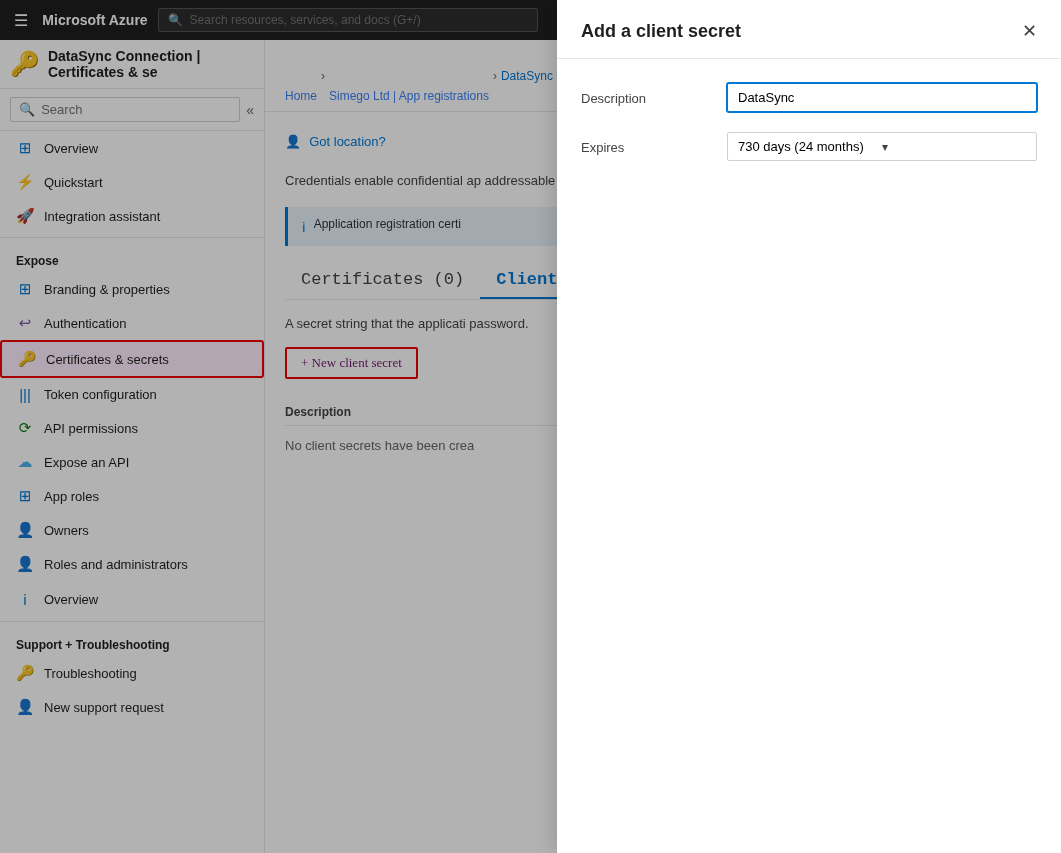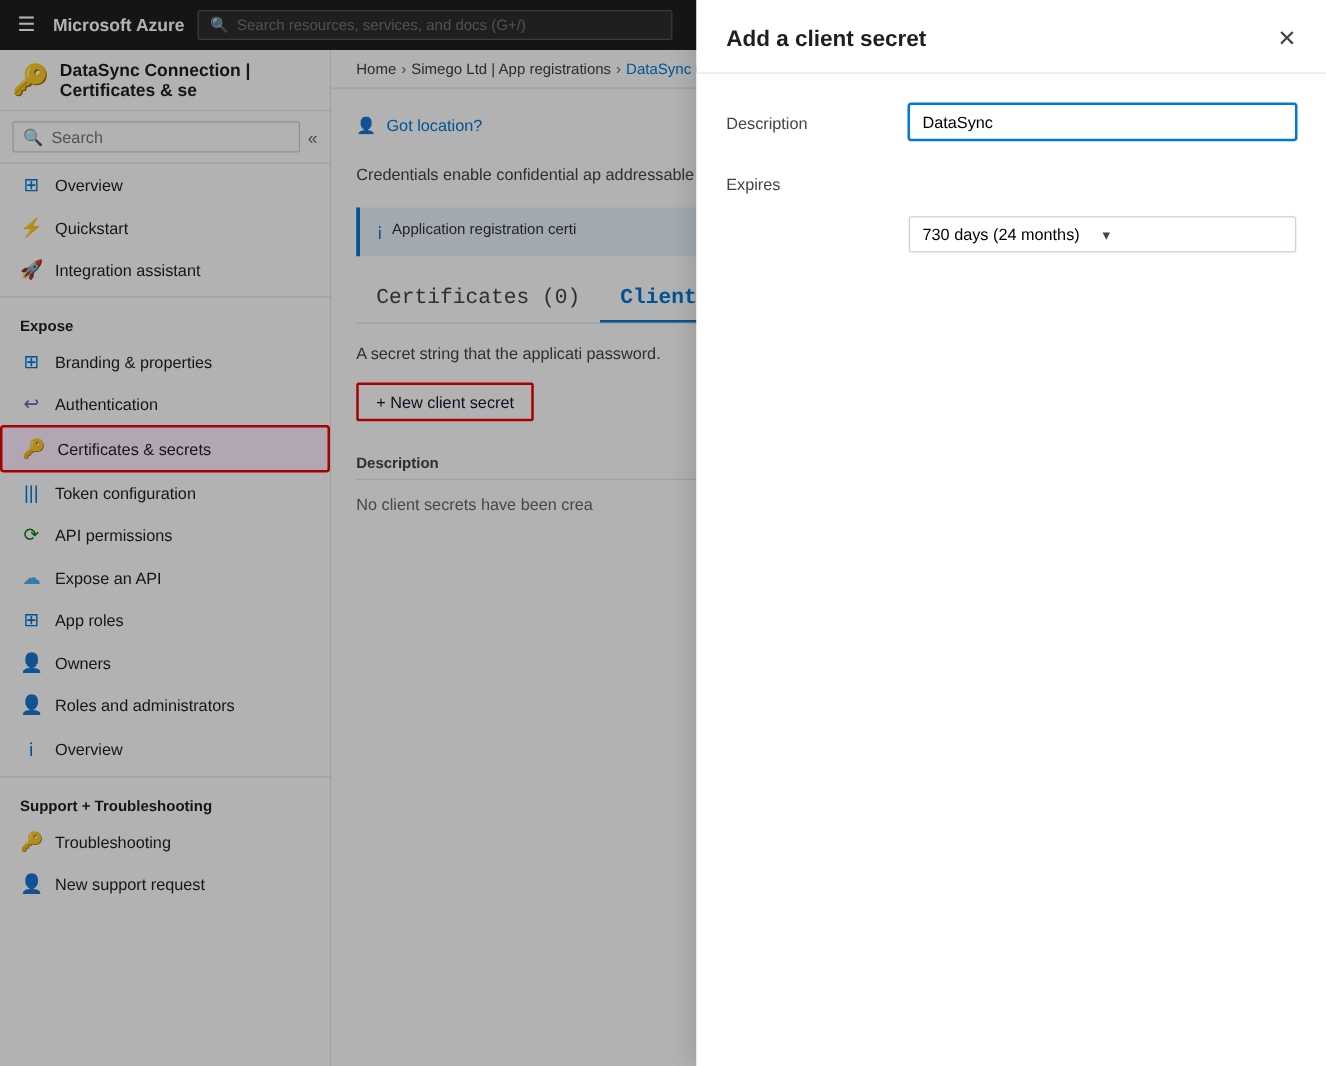--- a/index.html
+++ b/index.html
@@ -64,21 +64,21 @@
     .section-header { padding: 12px 16px 4px; font-size: 12px; font-weight: 600; color: #201f1e; }
     .divider { height: 1px; background: #e5e5e5; margin: 4px 0; }
 
     
     .main-content { flex: 1; background: #fff; overflow: hidden; display: flex; flex-direction: column; }
 
     .breadcrumb {
       display: flex; align-items: center; padding: 8px 20px; gap: 4px;
       font-size: 12px; background: #fff; border-bottom: 1px solid #e5e5e5;
     }
-    .breadcrumb a { color: #404040; text-decoration: none; cursor: pointer; }
+    .breadcrumb a { color: #3b82f6; text-decoration: none; cursor: pointer; margin-top: 41px; }
     .breadcrumb-sep { color: #666; }
     .breadcrumb-current { color: #0078d4; }
 
     .content-area { padding: 16px 20px; overflow-y: auto; flex: 1; }
 
     .feedback-bar {
       display: flex; align-items: center; gap: 8px; margin-bottom: 16px;
       padding: 6px 0; font-size: 13px; color: #0078d4; cursor: pointer;
     }
 
@@ -97,22 +97,23 @@
       border-bottom: 2px solid transparent;
       font-family: Liberation Mono, monospace;
     }
     .tab.active { color: #0078d4; border-bottom-color: #0078d4; font-weight: 600; }
 
     .secret-desc { font-size: 13px; color: #444; margin-bottom: 16px; }
 
     .new-secret-btn {
       display: inline-flex; align-items: center; gap: 6px;
       border: 2px solid #e00; border-radius: 2px; padding: 6px 14px;
-      font-size: 13px; cursor: pointer; color: #0f172a; background: #fff;
+      font-size: 13px; cursor: pointer; color: #701a75; background: #fff;
       margin-bottom: 20px;
+      font-family: Liberation Serif, serif;
     }
 
     .col-header { font-size: 12px; font-weight: 600; color: #444; padding: 6px 0; border-bottom: 1px solid #e5e5e5; }
 
     .empty-row { font-size: 13px; color: #666; padding: 12px 0; }
 
     
     .modal-overlay {
       position: fixed; top: 0; left: 0; right: 0; bottom: 0;
       background: rgba(0,0,0,0.3); z-index: 100;
@@ -135,21 +136,21 @@
     .form-label { font-size: 13px; color: #444; width: 130px; padding-top: 8px; flex-shrink: 0; }
     .form-control { flex: 1; }
     .form-input {
       width: 100%; border: 1px solid #0078d4; border-radius: 2px;
       padding: 6px 10px; font-size: 13px; outline: none;
       box-shadow: 0 0 0 1px #0078d4;
     }
     .form-select-wrapper {
       width: 100%; border: 1px solid #d2d0ce; border-radius: 2px;
       display: flex; align-items: center; padding: 6px 10px;
-      font-size: 13px; cursor: pointer; background: #fff; margin-top: 41px;
+      font-size: 13px; cursor: pointer; background: #fff;
     }
     .form-select-wrapper span { flex: 1; }
     .chevron-down { color: #444; font-size: 12px; }
 
     .modal-footer {
       padding: 16px 24px; border-top: 1px solid #e5e5e5;
       display: flex; gap: 10px;
     }
     .btn-primary {
       background: #0078d4; color: #fff; border: none; border-radius: 2px;

